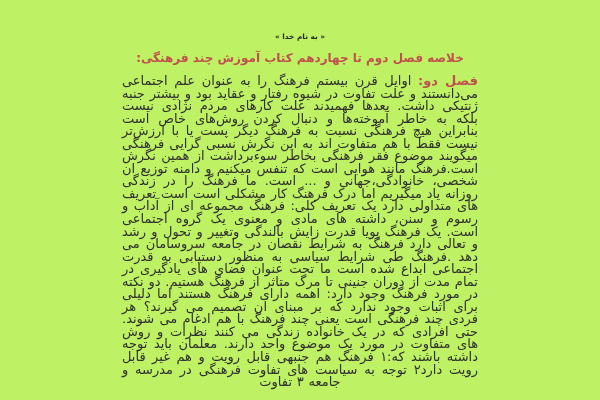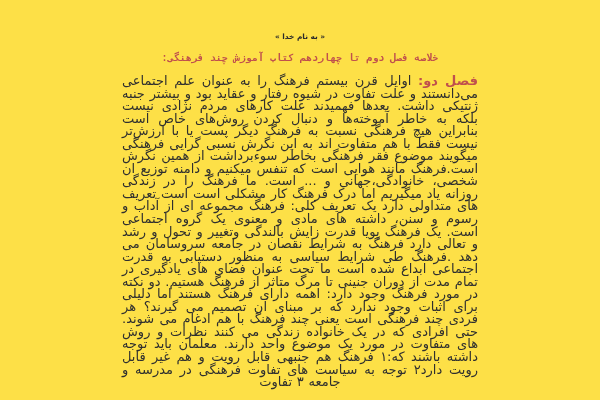--- a/index.html
+++ b/index.html
@@ -11,21 +11,21 @@
     height: 400px;
     background: #ffffff;
     font-family: "DejaVu Sans", "Liberation Sans", sans-serif;
     overflow: hidden;
   }
 
   .page {
     position: relative;
     width: 600px;
     height: 400px;
-    background: #fde047;
+    background: #bef264;
     box-sizing: border-box;
     padding: 0;
   }
 
   .content {
     position: absolute;
     right: 122px;
     left: 122px;
     top: 30px;
     direction: rtl;
@@ -39,27 +39,26 @@
     line-height: 14px;
     color: #2a2a2a;
     font-weight: 700;
     letter-spacing: 0.2px;
     margin: 0 0 7px 0;
     white-space: nowrap;
   }
 
   .heading {
     text-align: center;
-    font-size: 10px;
+    font-size: 12px;
     line-height: 15px;
     color: #c0504d;
     font-weight: 700;
     margin: 0 0 9px 0;
     white-space: nowrap;
-    font-family: Liberation Mono, monospace;
   }
 
   .body-para {
     font-size: 13px;
     line-height: 12.55px;
     color: #2f2f2f;
     text-align: justify;
     text-align-last: center;
     margin: 0;
     word-spacing: 0.6px;

